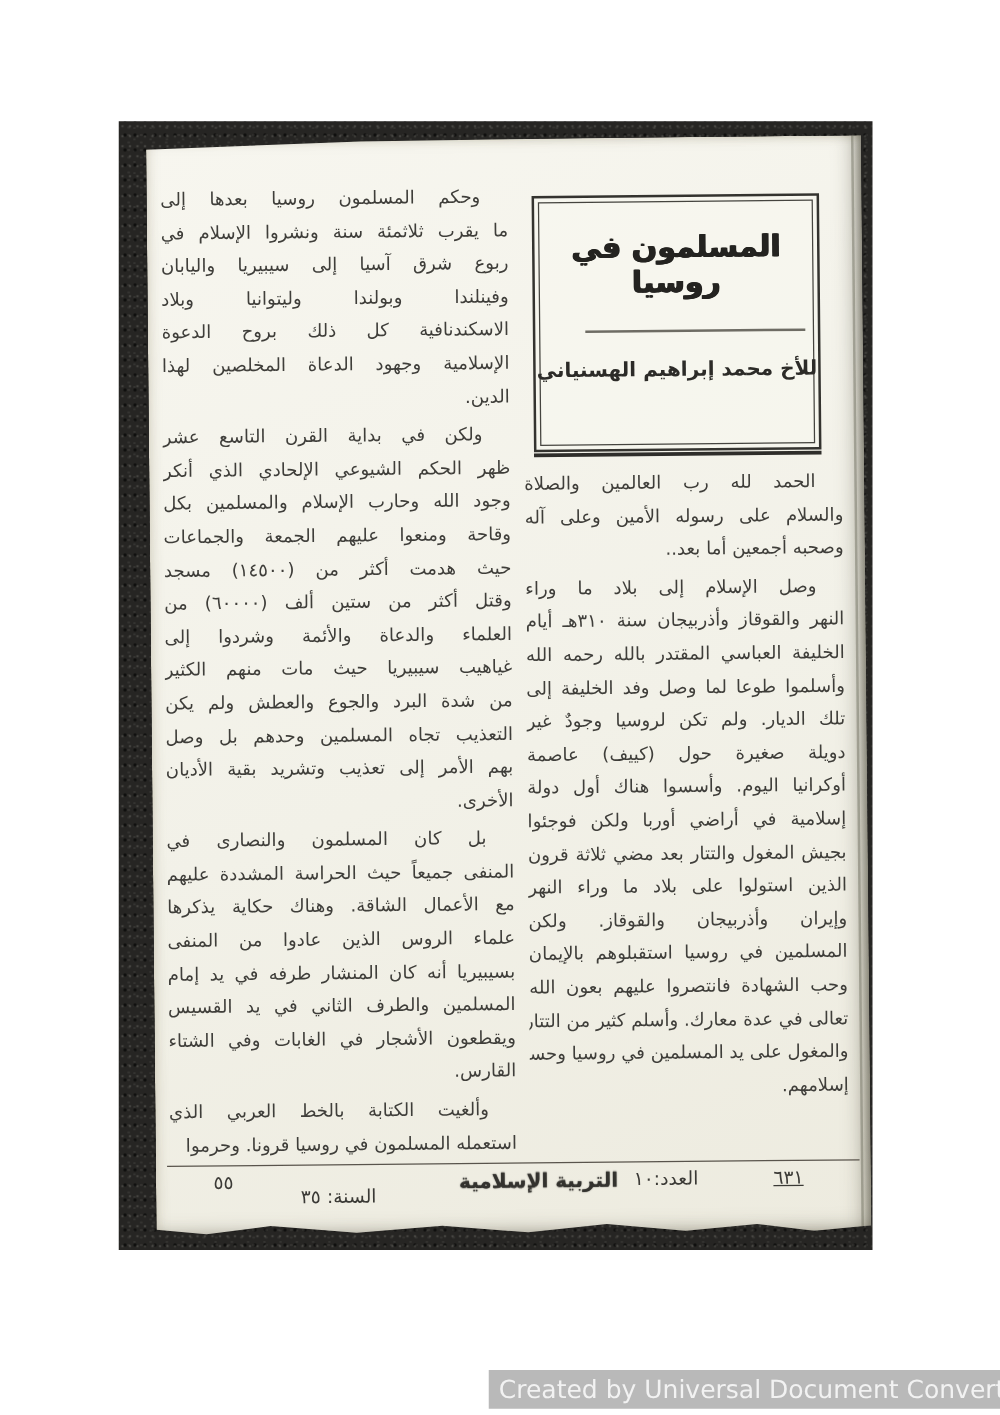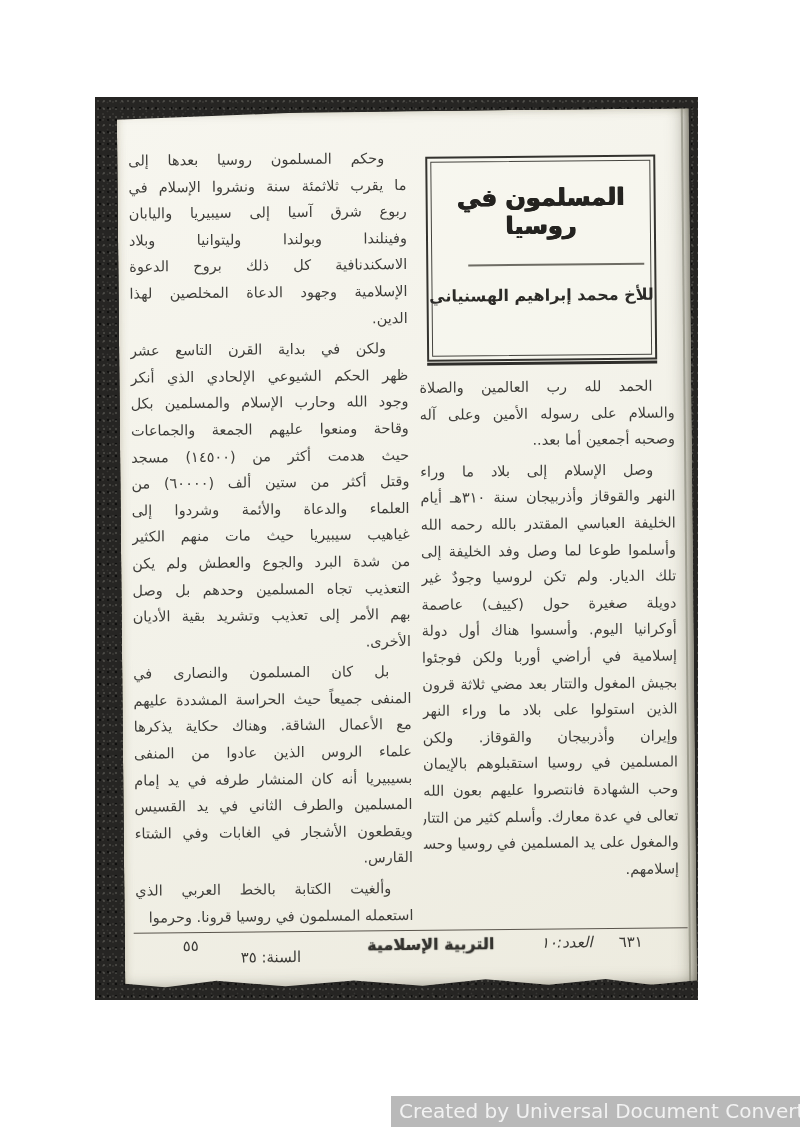--- a/index.html
+++ b/index.html
@@ -85,29 +85,29 @@
   
   .footer-rule{
     position:absolute;left:9px;top:819px;width:554px;height:1px;
     background:#59544c;
   }
   .footer{
     position:absolute;left:0;right:0;top:824px;height:26px;
     direction:rtl;color:#3b3a36;font-size:15px;
   }
   .footer span{position:absolute;transform:translateX(-50%);white-space:nowrap;}
-  .f-num-right{left:506px;}
-  .f-issue{left:442px;font-style:italic;}
+  .f-num-right{left:506px;text-decoration:underline;}
+  .f-issue{left:408px;}
   .f-logo{
     left:306px;font-weight:bold;font-size:16px;color:#33322e;
     filter:blur(0.4px);transform:translateX(-50%) scaleY(1.12);
     text-shadow:0 0 1px #33322e;
   }
   .f-year{left:146px;margin-top:12px;}
-  .f-num-left{left:66px;}
+  .f-num-left{left:54px;}
   
   .watermark{
     position:absolute;left:391px;top:1096px;width:409px;height:31px;
     background:#b9b9b9;color:#f2f2f2;
     font-size:20px;line-height:31px;padding-left:8px;box-sizing:border-box;
     white-space:nowrap;overflow:hidden;
     font-family:"DejaVu Sans",sans-serif;
   }
 </style>
 </head>

